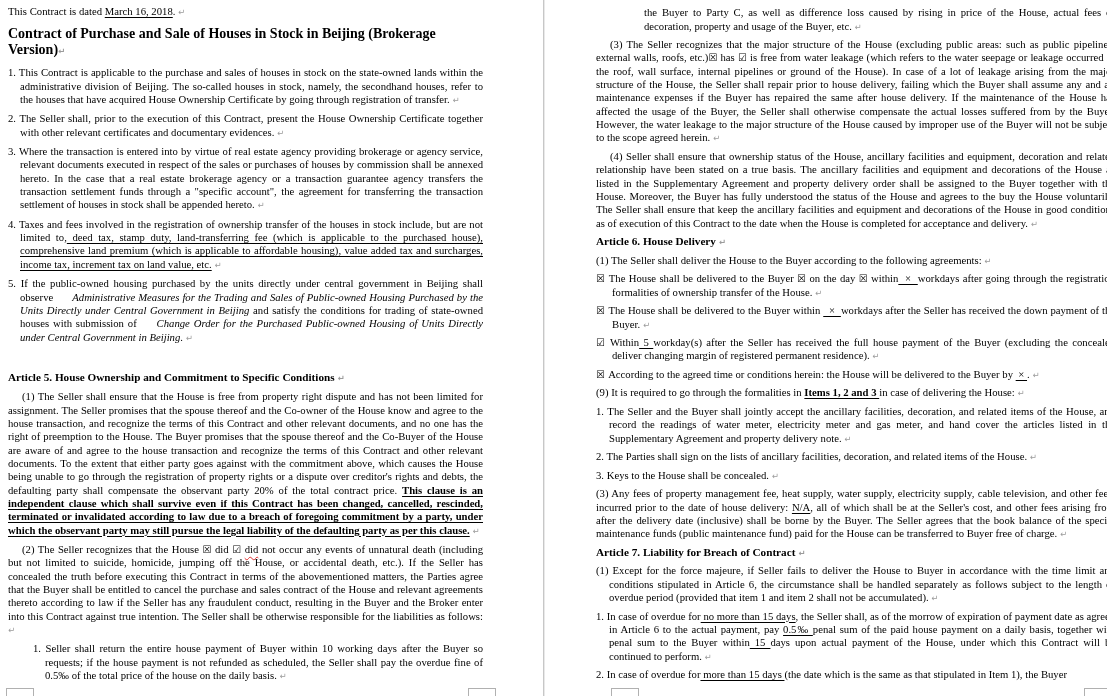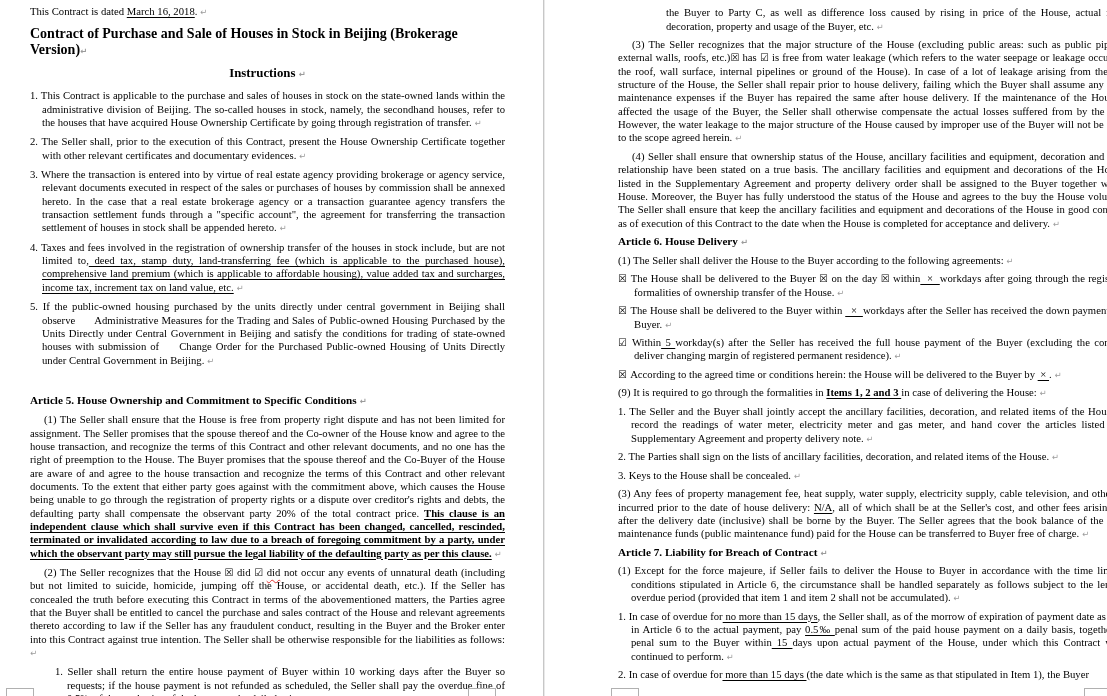--- a/index.html
+++ b/index.html
@@ -1,18 +1,18 @@
 <!DOCTYPE html>
 <html><head>
 <meta charset="utf-8">
 <style>
   html,body{margin:0;padding:0;background:#ffffff;}
   #stage{position:relative;width:1107px;height:696px;overflow:hidden;background:#ffffff;
          font-family:"Liberation Serif","DejaVu Serif",serif;color:#000;}
-  .page{position:absolute;top:0;height:696px;background:#fff;overflow:hidden;padding-left:22px;}
+  .page{position:absolute;top:0;height:696px;background:#fff;overflow:hidden;}
   #page1{left:0;width:543px;}
   #page2{left:545px;width:587px;}
   #gutter{position:absolute;left:543px;top:0;width:14px;height:696px;background:#e9e9e9;
           border-left:1px solid #c7c7c7;border-right:1px solid #c7c7c7;box-sizing:border-box;}
   #page1 .inner{padding:5px 60px 0 8px;}
   #page2 .inner{padding:2px 17px 0 51px;}
   .inner{font-size:10.7px;line-height:13.35px;text-align:justify;}
   .blk{margin:5px 0;}
   .inner .blk:first-child{margin-top:0;}
   #page2 .blk{margin:4.2px 0;}
@@ -21,38 +21,37 @@
   .cont{padding-left:48px;}
   .title{font-size:14px;line-height:16px;font-weight:bold;text-align:left;margin:7px 0;}
   .subtitle{font-size:12.8px;line-height:15px;font-weight:bold;text-align:center;margin:7px 0;}
   .heading{font-weight:bold;font-size:11.2px;}
   .li{padding-left:12px;text-indent:-12px;}
   .li-lg{margin-left:25px;padding-left:12px;text-indent:-12px;}
   .li-sm{margin-left:7px;padding-left:13px;text-indent:-13px;}
   .cb{padding-left:16px;text-indent:-16px;}
   .spacer{height:16px;}
   .run-u{text-decoration:underline;text-underline-offset:2px;text-decoration-thickness:1px;}
-  .run-i{margin-left:16px;}
+  .run-i{font-style:italic;margin-left:16px;}
   .run-bu{font-weight:bold;text-decoration:underline;text-underline-offset:2px;text-decoration-thickness:1px;}
   .run-sq{text-decoration-line:underline;text-decoration-style:wavy;text-decoration-color:#e03131;
           text-decoration-thickness:1px;text-underline-offset:2.5px;}
   .run-pm{color:#9b9b9b;font-family:"DejaVu Sans",sans-serif;font-size:8.5px;}
   .run-g{font-family:"DejaVu Sans",sans-serif;font-size:10px;}
   .marker{white-space:pre;}
   .cutbox{position:absolute;top:688px;width:26px;height:14px;border:1px solid #b0b0b0;background:#fff;}
 </style>
 </head>
 <body>
 
 <div id="stage">
   <div class="page" id="page1">
     <div class="inner">
         <div class="blk flush"><span>This Contract is dated </span><span class="run-u">March 16, 2018</span><span>. </span><span class="run-pm">↵</span></div>
         <div class="blk title"><span>Contract of Purchase and Sale of Houses in Stock in Beijing (Brokerage Version)</span><span class="run-pm">↵</span></div>
-        <div class="blk subtitle"><span>Instructions </span><span class="run-pm">↵</span></div>
         <div class="blk li"><span class="marker">1. </span><span>This Contract is applicable to the purchase and sales of houses in stock on the state-owned lands within the administrative division of Beijing. The so-called houses in stock, namely, the secondhand houses, refer to the houses that have acquired House Ownership Certificate by going through registration of transfer. </span><span class="run-pm">↵</span></div>
         <div class="blk li"><span class="marker">2. </span><span>The Seller shall, prior to the execution of this Contract, present the House Ownership Certificate together with other relevant certificates and documentary evidences. </span><span class="run-pm">↵</span></div>
         <div class="blk li"><span class="marker">3. </span><span>Where the transaction is entered into by virtue of real estate agency providing brokerage or agency service, relevant documents executed in respect of the sales or purchases of houses by commission shall be annexed hereto. In the case that a real estate brokerage agency or a transaction guarantee agency transfers the transaction settlement funds through a "specific account", the agreement for transferring the transaction settlement of houses in stock shall be appended hereto. </span><span class="run-pm">↵</span></div>
         <div class="blk li"><span class="marker">4. </span><span>Taxes and fees involved in the registration of ownership transfer of the houses in stock include, but are not limited to,</span><span class="run-u"> deed tax, stamp duty, land-transferring fee (which is applicable to the purchased house), comprehensive land premium (which is applicable to affordable housing), value added tax and surcharges, income tax, increment tax on land value, etc.</span><span> </span><span class="run-pm">↵</span></div>
         <div class="blk li"><span class="marker">5. </span><span>If the public-owned housing purchased by the units directly under central government in Beijing shall observe </span><span class="run-i">Administrative Measures for the Trading and Sales of Public-owned Housing Purchased by the Units Directly under Central Government in Beijing</span><span> and satisfy the conditions for trading of state-owned houses with submission of </span><span class="run-i">Change Order for the Purchased Public-owned Housing of Units Directly under Central Government in Beijing</span><span>. </span><span class="run-pm">↵</span></div>
         <div class="blk spacer"></div>
         <div class="blk heading"><span>Article 5. House Ownership and Commitment to Specific Conditions </span><span class="run-pm">↵</span></div>
         <div class="blk para"><span>(1) The Seller shall ensure that the House is free from property right dispute and has not been limited for assignment. The Seller promises that the spouse thereof and the Co-owner of the House know and agree to the house transaction, and recognize the terms of this Contract and other relevant documents, and no one has the right of preemption to the House. The Buyer promises that the spouse thereof and the Co-Buyer of the House are aware of and agree to the house transaction and recognize the terms of this Contract and other relevant documents. To the extent that either party goes against with the commitment above, which causes the House being unable to go through the registration of property rights or a dispute over creditor's rights and debts, the defaulting party shall compensate the observant party 20% of the total contract price. </span><span class="run-bu">This clause is an independent clause which shall survive even if this Contract has been changed, cancelled, rescinded, terminated or invalidated according to law due to a breach of foregoing commitment by a party, under which the observant party may still pursue the legal liability of the defaulting party as per this clause.</span><span> </span><span class="run-pm">↵</span></div>
         <div class="blk para"><span>(2) The Seller recognizes that the House </span><span class="run-g">☒</span><span> did </span><span class="run-g">☑</span><span> </span><span class="run-sq">did</span><span> not occur any events of unnatural death (including but not limited to suicide, homicide, jumping off the House, or accidental death, etc.). If the Seller has concealed the truth before executing this Contract in terms of the abovementioned matters, the Parties agree that the Buyer shall be entitled to cancel the purchase and sales contract of the House and relevant agreements thereto according to law if the Seller has any fraudulent conduct, resulting in the Buyer and the Broker enter into this Contract against true intention. The Seller shall be otherwise responsible for the liabilities as follows: </span><span class="run-pm">↵</span></div>
         <div class="blk li-lg"><span class="marker">1. </span><span>Seller shall return the entire house payment of Buyer within 10 working days after the Buyer so requests; if the house payment is not refunded as scheduled, the Seller shall pay the overdue fine of 0.5‰ of the total price of the house on the daily basis. </span><span class="run-pm">↵</span></div>

